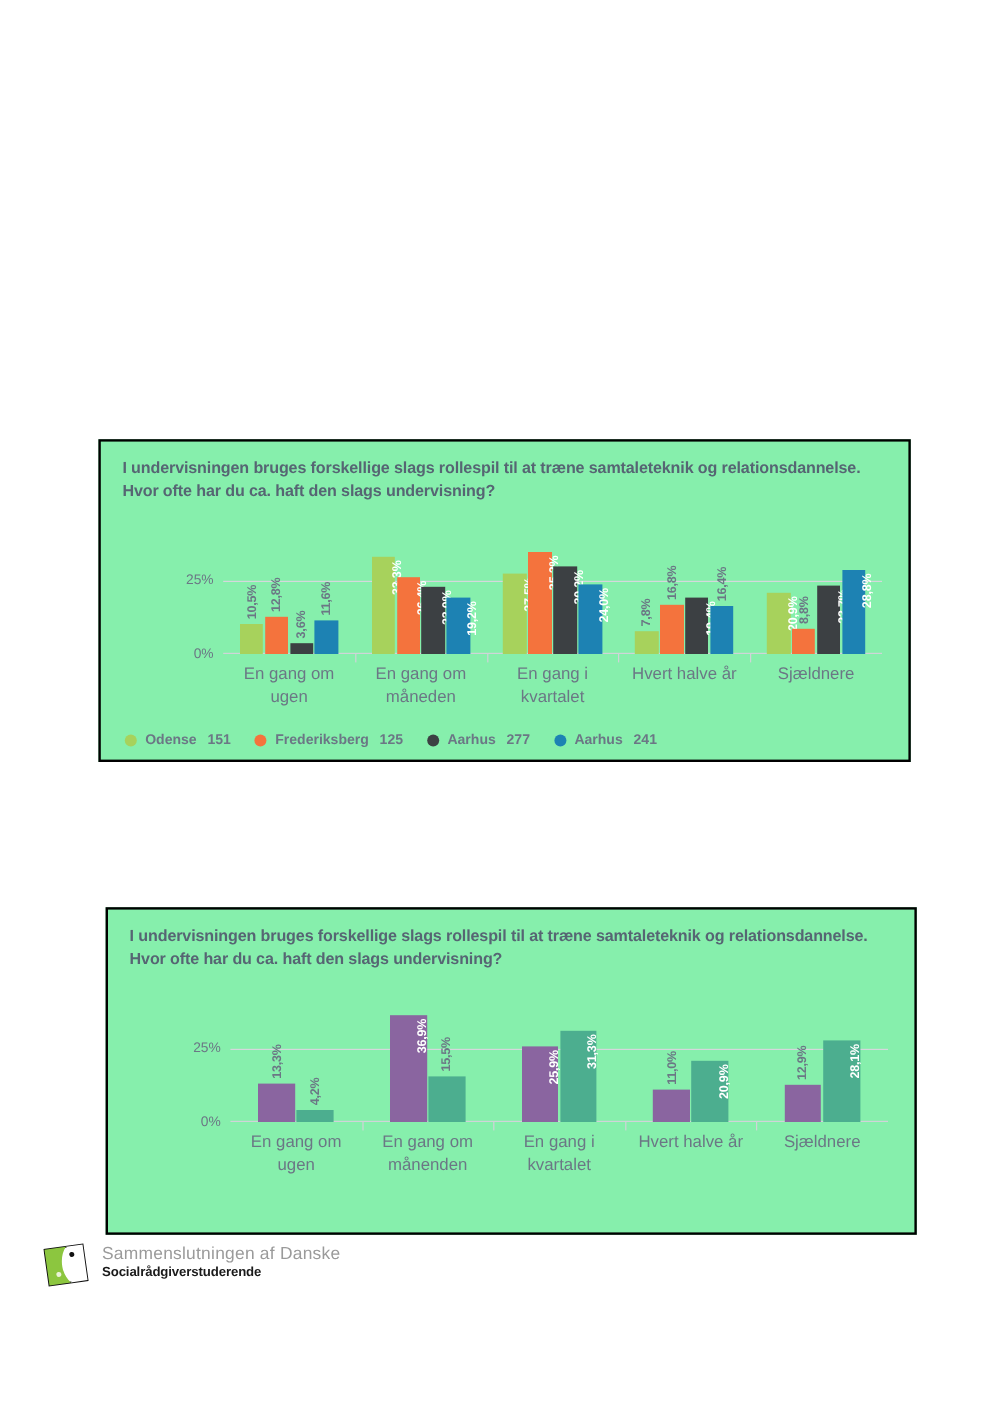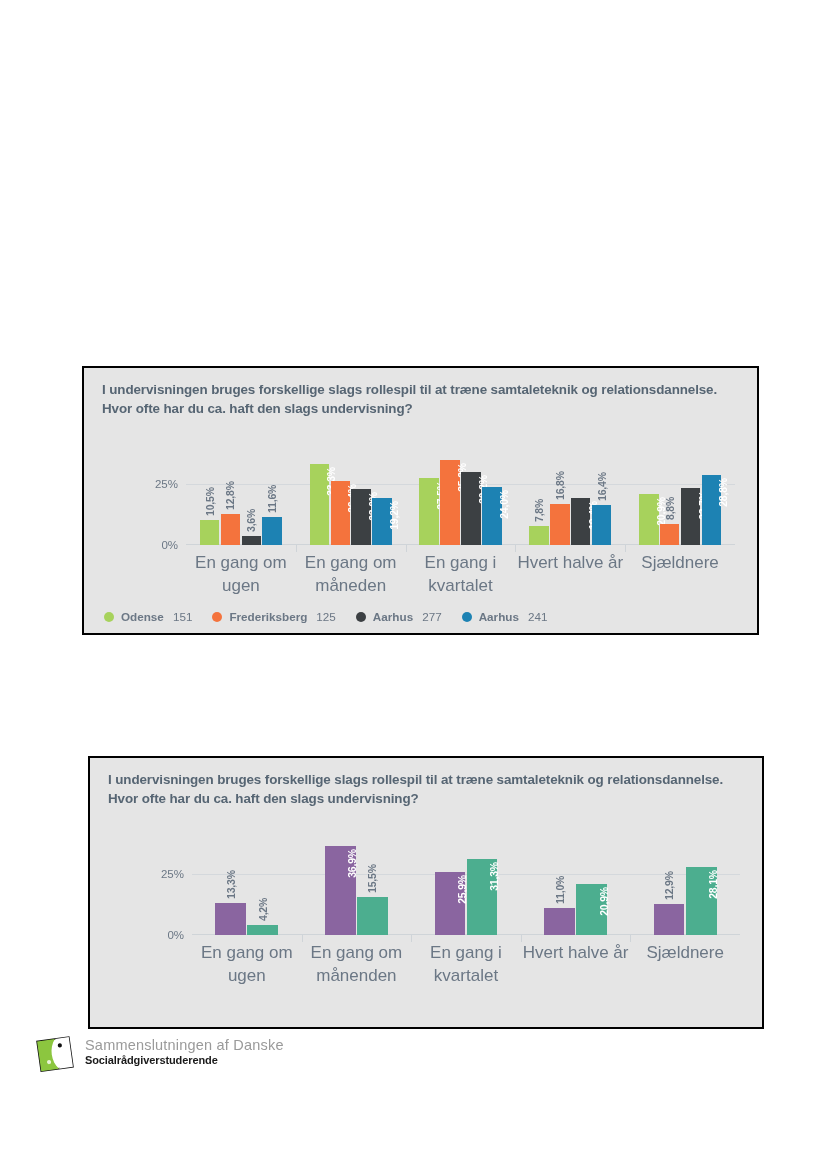--- a/index.html
+++ b/index.html
@@ -11,21 +11,21 @@
     width: 828px;
     height: 1169px;
     position: relative;
     font-family: "Liberation Sans", sans-serif;
     overflow: hidden;
   }
 
   
   .chart-card {
     position: absolute;
-    background: #e5e5e5;
+    background: #86efac;
     border: 2px solid #000000;
     box-sizing: border-box;
   }
   #chart-card-1 { left: 82px;  top: 366px; width: 677px; height: 269px; }
   #chart-card-2 { left: 88px;  top: 756px; width: 676px; height: 273px; }
 
   .chart-title {
     position: absolute;
     left: 18px;
     top: 12px;
@@ -117,21 +117,21 @@
     position: absolute;
     left: 102px;
     right: 22px;
     top: 184px;
     height: 36px;
   }
   .xlabel {
     position: absolute;
     top: 0;
     text-align: center;
-    font-size: 17px;
+    font-size: 14px;
     line-height: 1.35;
     color: #6b7785;
   }
 
   
   .legend {
     position: absolute;
     left: 20px;
     bottom: 10px;
     display: flex;
@@ -151,21 +151,21 @@
     margin-right: 7px;
     flex: none;
   }
   .legend-name {
     font-weight: bold;
     color: #6b7785;
     margin-right: 9px;
   }
   .legend-count {
     color: #6b7785;
-    font-weight: normal;
+    font-weight: bold;
   }
 
   
   #footer-logo {
     position: absolute;
     left: 36px;
     top: 1034px;
     display: flex;
     align-items: flex-start;
   }

